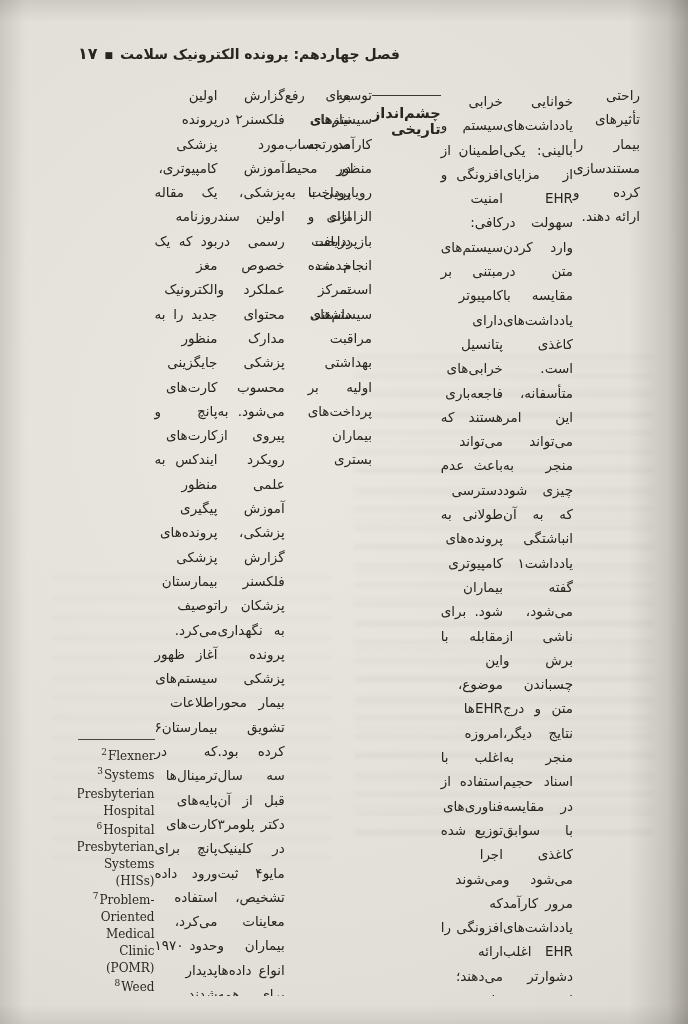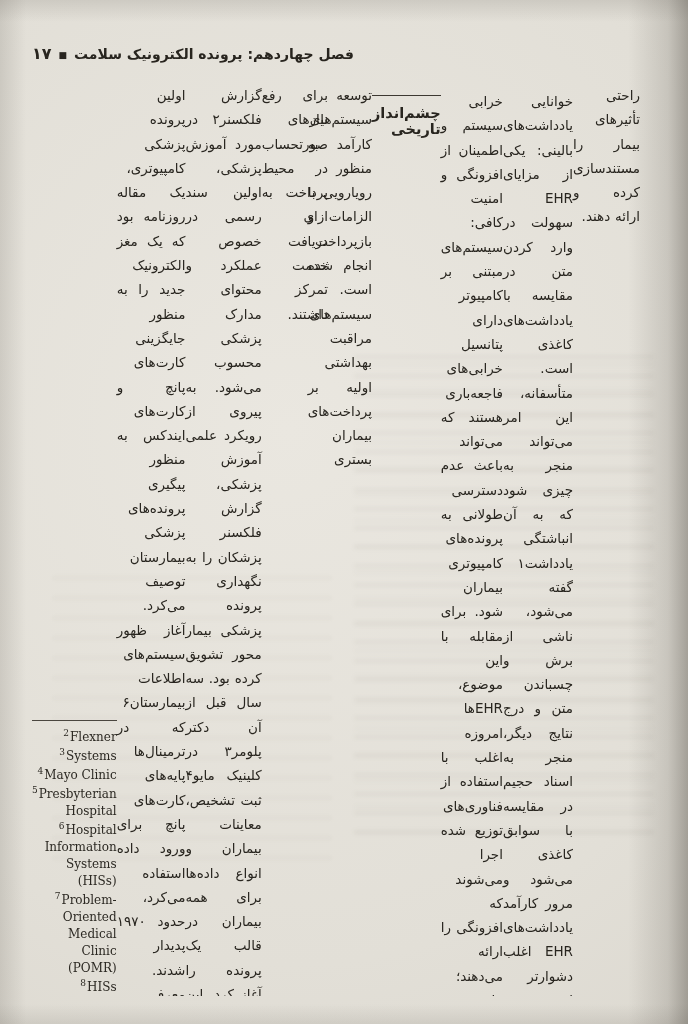--- a/index.html
+++ b/index.html
@@ -28,21 +28,21 @@
       repeating-linear-gradient(to bottom, transparent 0 23px, rgba(118,110,97,0.07) 23px 26px);
   }
   .bleed-b {
     left:52px; top:560px; width:280px; height:300px; opacity:.45;
     background: repeating-linear-gradient(to bottom, transparent 0 16px, rgba(118,110,97,0.09) 16px 20px);
   }
 
   .page-inner {
     position:relative; z-index:1;
     height:100%;
-    padding:44px 48px 28px 32px;
+    padding:44px 48px 28px 78px;
     display:flex; flex-direction:column;
     direction:rtl;
   }
 
   
   .page-header {
     direction:rtl;
     text-align:left;
     font-weight:bold;
     font-size:14px;
@@ -129,23 +129,22 @@
       <section class="col col-left">
 
         <p class="para">برای رفع نیازهای صورتحساب در محیط پرداخت به ازای دریافت خدمت تمرکز داشتند.</p>
         <p class="para">گزارش فلکسنر۲ در مورد آموزش پزشکی، اولین سند رسمی در خصوص عملکرد و محتوای مدارک پزشکی محسوب می‌شود. به پیروی از رویکرد علمی آموزش پزشکی، گزارش فلکسنر پزشکان را به نگهداری پرونده پزشکی بیمار محور تشویق کرده بود. سه سال قبل از آن دکتر پلومر۳ در کلینیک مایو۴ ثبت تشخیص، معاینات بیماران و انواع داده‌ها برای همه بیماران در قالب یک پرونده را آغاز کرد. این موضوع بیانگر اولین پرونده پزشکی بود. بیمارستان پرسبیتریان۵ پرونده واحد را برای بیماران بستری و سرپایی در سال ۱۹۱۶ بکارگرفت، تأثیر پرونده واحد روی مدت اقامت و کیفیت مراقبت را مطالعه نمود و مجموعه کتاب‌هایی در خصوص پرونده واحد در سراسر کشور منتشر کرد.</p>
         <p class="para">اولین پرونده پزشکی کامپیوتری، یک مقاله روزنامه بود که یک مغز الکترونیک جدید را به منظور جایگزینی کارت‌های پانچ و کارت‌های ایندکس به منظور پیگیری پرونده‌های پزشکی بیمارستان توصیف می‌کرد. آغاز ظهور سیستم‌های اطلاعات بیمارستان۶ که در ترمینال‌ها پایه‌های کارت‌های پانچ برای ورود داده استفاده می‌کرد، حدود ۱۹۷۰ پدیدار شدند. معرفی مدارک پزشکی مساله محور۷ توسط وید۸ در سال ۱۹۶۸ تفکر پزشکی در مورد پرونده پزشکی دستی و اتوماتیک را شکل داد. نسخه POMR کامپیوتری او از ترمینال‌های دارای صفحه لمسی، زبان برنامه نویسی و شبکه جدید استفاده می‌کرد که همه در آن زمان ایده</p>
 
         <div class="footnotes">
           <div class="fn-rule"></div>
           <div class="fn"><sup>2</sup><span>Flexner</span></div>
           <div class="fn"><sup>3</sup><span>Systems</span></div>
-          <div class="fn"><sup>4</sup><span>Mayo Clinic</span></div>
           <div class="fn"><sup>5</sup><span>Presbyterian Hospital</span></div>
-          <div class="fn"><sup>6</sup><span>Hospital Information Systems (HISs)</span></div>
+          <div class="fn"><sup>6</sup><span>Hospital Presbyterian Systems (HISs)</span></div>
           <div class="fn"><sup>7</sup><span>Problem-Oriented Medical Clinic (POMR)</span></div>
-          <div class="fn"><sup>8</sup><span>HISs</span></div>
+          <div class="fn"><sup>8</sup><span>Weed</span></div>
         </div>
       </section>
 
     </div>
   </div>
 </div>
 
 </body></html>

